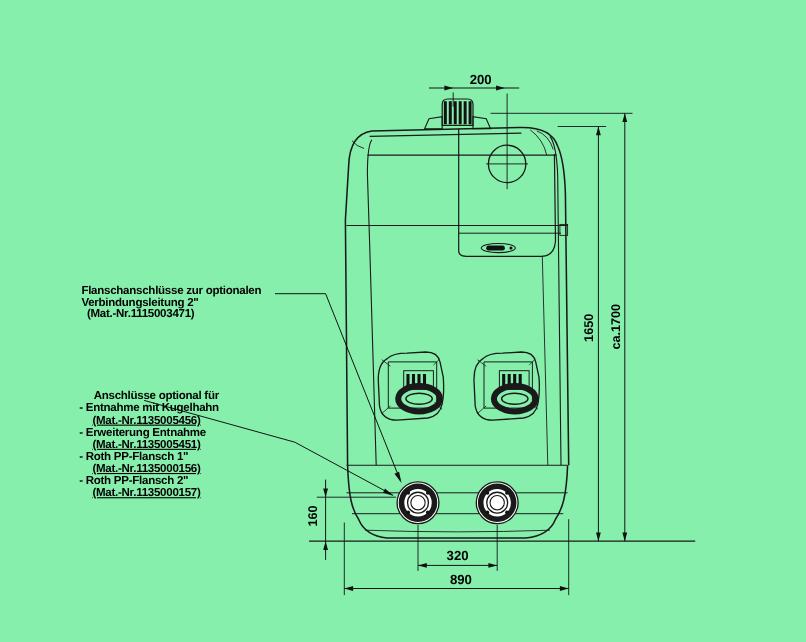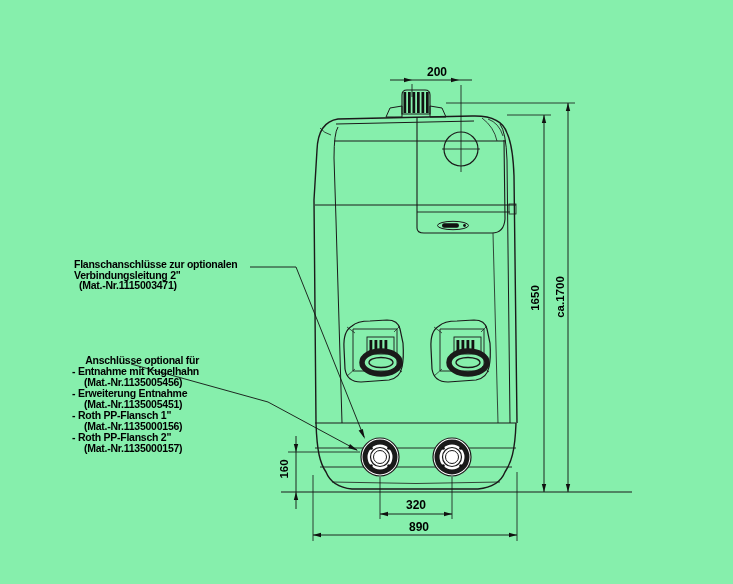--- a/index.html
+++ b/index.html
@@ -4,21 +4,21 @@
 <style>
   html,body{margin:0;padding:0;background:#ffffff;}
   .stage{position:relative;width:733px;height:584px;background:#86efac;overflow:hidden;
          font-family:"Liberation Sans",sans-serif;}
   .stage svg{position:absolute;left:0;top:0;}
   .note{position:absolute;color:#000;font-weight:bold;white-space:nowrap;margin-left:24px;}
   .note1{left:50px;top:259px;font-size:10.5px;line-height:10.6px;letter-spacing:-0.25px;}
   .note2{left:48px;top:355px;font-size:10.5px;line-height:11px;letter-spacing:-0.25px;}
   .ind-s{padding-left:5px;}
   .ind-h{padding-left:10px;text-align:right;}
-  .ind-m{padding-left:12px;}
+  .ind-m{padding-left:12px;text-decoration:underline;}
   text{font-family:"Liberation Sans",sans-serif;font-weight:bold;fill:#000;}
   .ln{stroke:#1a1a1a;fill:none;}
   .dim{stroke:#111;fill:none;stroke-width:0.9;}
   .ext{stroke:#111;fill:none;stroke-width:0.8;}
   .arr{fill:#111;stroke:none;}
   .blk{fill:#111;stroke:none;}
 </style>
 </head>
 <body>
 

